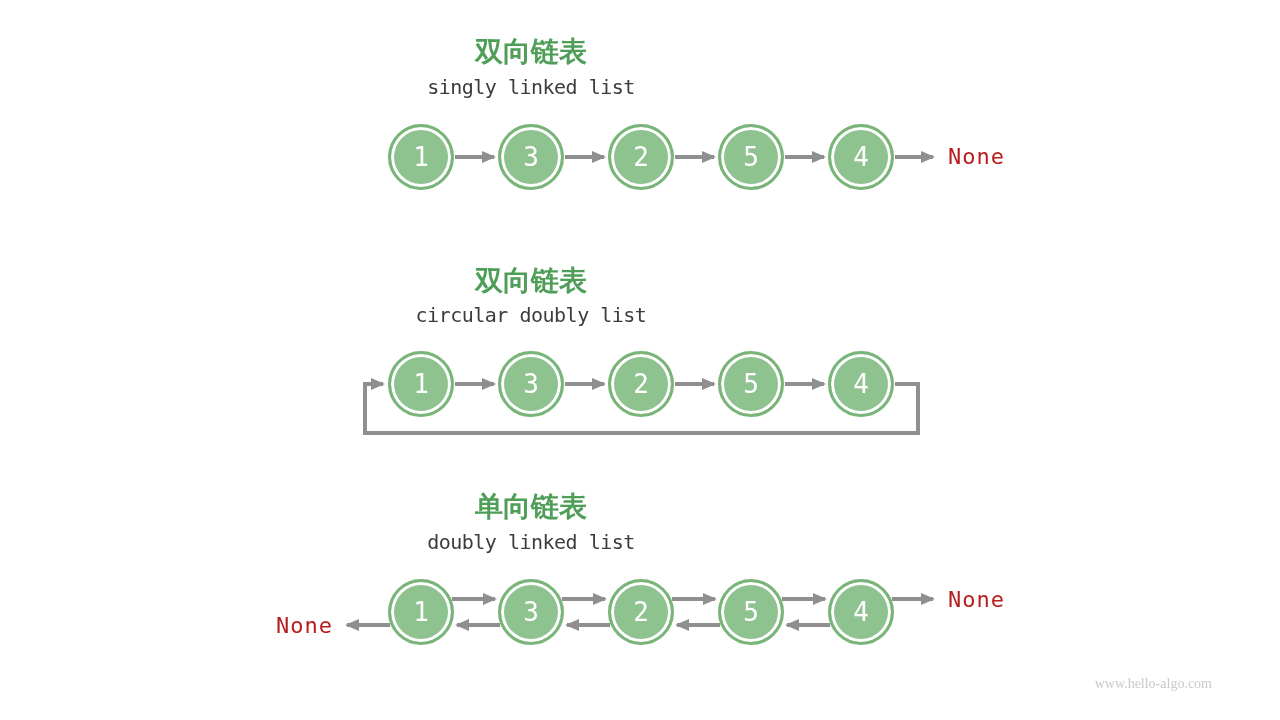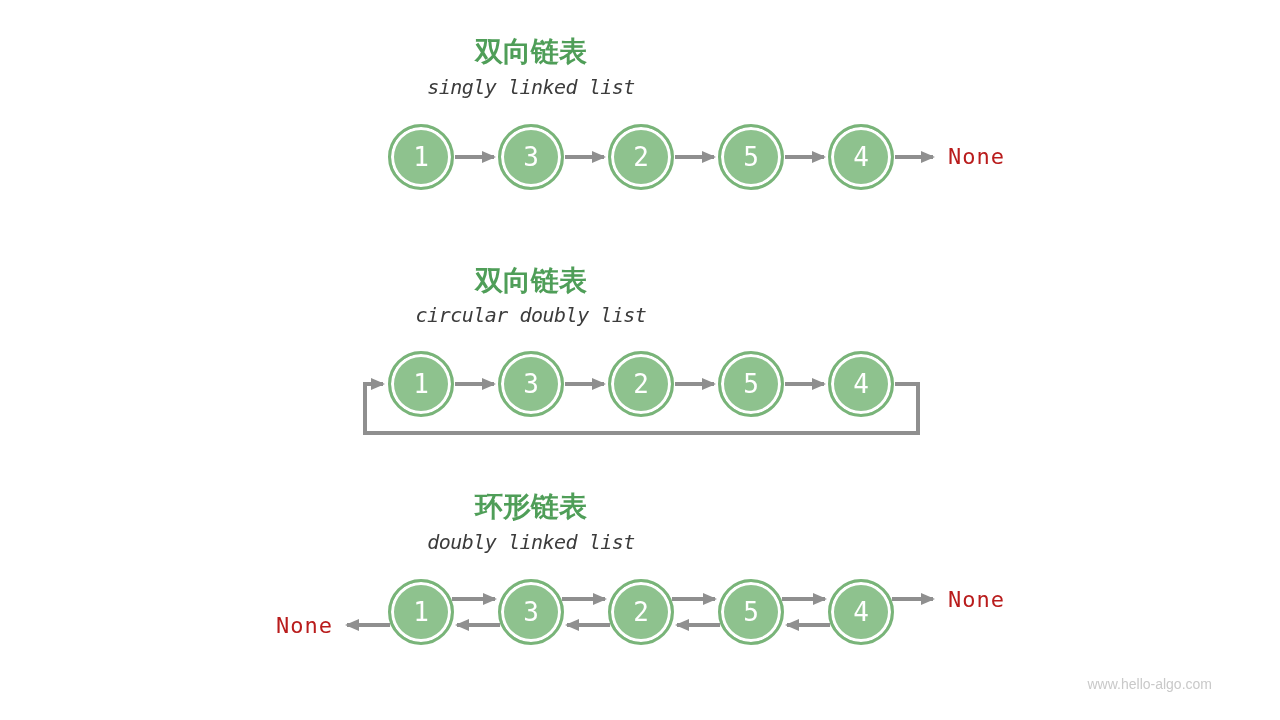--- a/index.html
+++ b/index.html
@@ -30,21 +30,20 @@
   .title-en {
     position: absolute;
     left: 281px;
     width: 500px;
     text-align: center;
     font-family: "DejaVu Sans Mono", monospace;
     font-size: 20px;
     line-height: 24px;
     color: #3c3c3c;
     letter-spacing: -0.5px;
-    font-style: italic;
   }
   .node {
     position: absolute;
     width: 66px;
     height: 66px;
     box-sizing: border-box;
     border-radius: 50%;
     background: #8ec28e;
     border: 3px solid #79b479;
     box-shadow: inset 0 0 0 3px #ffffff;
@@ -60,21 +59,21 @@
     font-family: "DejaVu Sans Mono", monospace;
     font-size: 22px;
     line-height: 26px;
     color: #b91c1c;
     letter-spacing: 1px;
   }
   .watermark {
     position: absolute;
     right: 68px;
     top: 676px;
-    font-family: Liberation Sans, sans-serif;
+    font-family: Liberation Serif, serif;
     font-size: 14px;
     color: #c9c9c9;
   }
 </style>
 </head>
 <body>
 
 <div class="canvas">
 
   <svg class="arrows" viewBox="0 0 1280 720" xmlns="http://www.w3.org/2000/svg">
@@ -124,21 +123,21 @@
   <div class="none-label" style="left:948px; top:144px">None</div>
 
   <div class="title-zh" style="top:264px">双向链表</div>
   <div class="title-en" style="top:303px">circular doubly list</div>
   <div class="node" style="left:388px; top:351px">1</div>
   <div class="node" style="left:498px; top:351px">3</div>
   <div class="node" style="left:608px; top:351px">2</div>
   <div class="node" style="left:718px; top:351px">5</div>
   <div class="node" style="left:828px; top:351px">4</div>
 
-  <div class="title-zh" style="top:490px">环形链表</div>
+  <div class="title-zh" style="top:490px">单向链表</div>
   <div class="title-en" style="top:530px">doubly linked list</div>
   <div class="node" style="left:388px; top:579px">1</div>
   <div class="node" style="left:498px; top:579px">3</div>
   <div class="node" style="left:608px; top:579px">2</div>
   <div class="node" style="left:718px; top:579px">5</div>
   <div class="node" style="left:828px; top:579px">4</div>
   <div class="none-label" style="left:948px; top:587px">None</div>
   <div class="none-label" style="left:276px; top:613px">None</div>
 
   <div class="watermark">www.hello-algo.com</div>

